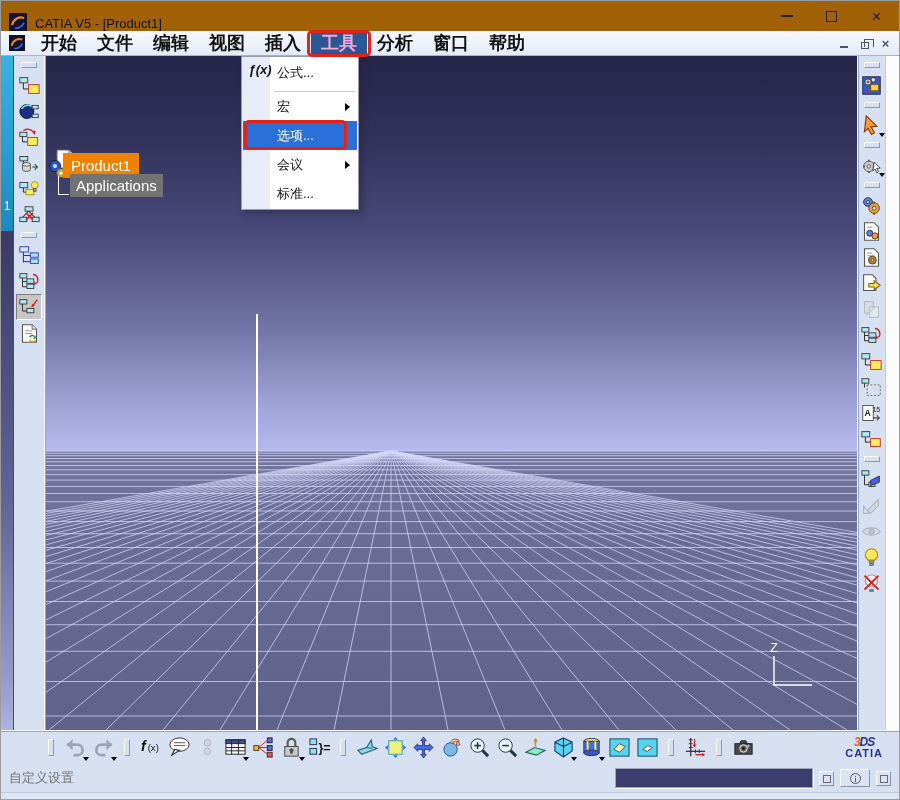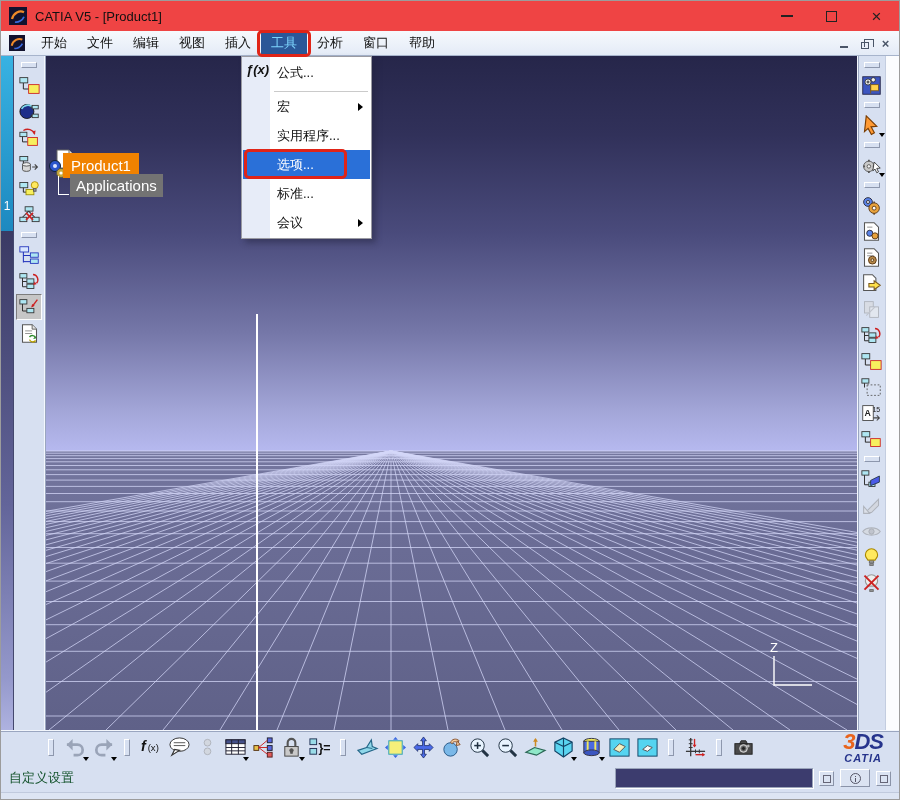--- a/index.html
+++ b/index.html
@@ -3,36 +3,36 @@
 <meta charset="utf-8">
 <style>
   * { margin:0; padding:0; box-sizing:border-box; }
   html,body { background:#c8c8c8; }
   body { font-family:"Liberation Sans","DejaVu Sans",sans-serif; }
 
   .page { position:relative; width:900px; height:800px; background:#fff;
           border:1px solid #9c9c9c; overflow:hidden; }
 
   
-  .titlebar { height:30px; background:#ef4444; display:flex; align-items:center; padding-left:8px; }
+  .titlebar { height:30px; background:#a16207; display:flex; align-items:flex-end; padding-left:8px; }
   .app-icon { width:18px; height:18px; margin-right:8px; flex:0 0 auto; }
   .title-text { font-size:13px; color:#111; }
   .win-controls { margin-left:auto; display:flex; height:30px; }
   .win-btn { width:45px; height:30px; display:flex; align-items:center; justify-content:center; color:#222; }
   .glyph-min { width:12px; height:1.5px; background:#222; }
   .glyph-max { width:11px; height:11px; border:1.4px solid #222; }
   .glyph-close { font-size:17px; line-height:1; color:#222; }
 
   
   .menubar { height:25px; background:linear-gradient(180deg,#f6f9fd,#e4ebf7);
              border-bottom:1px solid #a7b4cc; display:flex; align-items:center; padding-left:6px; }
   .menubar .app-icon { width:16px; height:16px; margin:0 6px 0 2px; }
   .menu-item { padding:0 10px; height:21px; display:flex; align-items:center;
-               font-size:13px; color:#111; position:relative; }
-  .menu-item.active { background:#2b5797; color:#7dd3fc; }
+               font-size:18px; color:#111; position:relative;font-weight:bold; }
+  .menu-item.active { background:#2b5797; color:#f9a8d4; }
   .red-box { position:absolute; border:3px solid #e02417; border-radius:5px; pointer-events:none; z-index:12; }
   .red-box.on-tools { left:-4px; right:-4px; top:-3px; bottom:-3px; }
   .mdi-controls { margin-left:auto; display:flex; align-items:center; gap:4px; padding-right:5px; }
   .mdi-btn { width:17px; height:16px; display:flex; align-items:center; justify-content:center; color:#4a5568; }
   .mdi-min { width:8px; height:2px; background:#4a5568; margin-top:8px; }
   .mdi-restore { width:8px; height:7px; border:1.2px solid #4a5568; position:relative; margin-top:4px; background:#e9eef8; }
   .mdi-restore::before { content:""; position:absolute; top:-4px; left:2px; width:8px; height:7px;
                          border:1.2px solid #4a5568; border-bottom:none; }
   .mdi-close { font-size:13px; line-height:1; color:#4a5568; font-weight:bold; }
 
@@ -82,45 +82,45 @@
   .root-label { position:absolute; left:17px; top:97px; height:25px; padding:0 8px;
                 background:#f08200; color:#fff; font-size:15px; display:flex; align-items:center; }
   .child-label { position:absolute; left:24px; top:118px; height:23px; padding:0 6px;
                  background:#737373; color:#fff; font-size:15px; display:flex; align-items:center; }
 
   .axis-z { position:absolute; left:718px; top:584px; width:70px; height:60px; color:#fff; }
   .axis-z .zlab { position:absolute; left:6px; top:0; font-size:13px; }
   .axis-z svg { position:absolute; left:0; top:0; }
 
   
-  .dropdown { position:absolute; left:240px; top:55px; width:131px; z-index:10;
+  .dropdown { position:absolute; left:240px; top:55px; width:118px; z-index:10;
               background:linear-gradient(90deg,#e7ecf8 0 28px,#ffffff 28px);
-              border:1px solid #9a9aa2; box-shadow:4px 4px 6px rgba(35,35,60,.45); padding:1px; }
+              border:1px solid #9a9aa2; box-shadow:4px 4px 6px rgba(35,35,60,.45); padding:1px;text-align:center; }
   .menu-row { position:relative; height:29px; display:flex; align-items:center;
               padding-left:34px; font-size:13px; color:#111; }
   .menu-row.hl { background:#2a70d8; color:#fff; }
   .menu-row .sub-arrow { position:absolute; right:7px; width:0; height:0;
               border-top:4px solid transparent; border-bottom:4px solid transparent; border-left:5px solid #000; }
   .menu-sep { height:5px; margin:0 2px 0 31px; border-bottom:1px solid #cacaca; box-shadow:0 1px 0 #fff; }
   .fx-gutter { position:absolute; left:3px; top:4px; width:28px; font-size:13px; font-style:italic;
                font-weight:bold; color:#111; }
   .red-box.on-option { left:1px; top:-1px; width:103px; height:30px; }
 
   
   .toolbar.bottom { height:34px; border-top:1px solid #f2f6fc; box-shadow:inset 0 1px 0 #9aa6c0;
                     display:flex; align-items:center; padding-left:40px; }
   .logo { margin-left:auto; margin-right:16px; display:flex; flex-direction:column;
           align-items:center; line-height:1; }
-  .logo-mark { font-size:22px; font-weight:bold; font-style:italic; color:#26348c; letter-spacing:-1px; }
+  .logo-mark { font-size:12px; font-weight:bold; font-style:italic; color:#26348c; letter-spacing:-1px; }
   .logo-mark::first-letter { color:#e8641e; }
-  .logo-name { font-size:11px; font-weight:bold; font-style:italic; color:#26348c; letter-spacing:1px; }
+  .logo-name { font-size:11px; font-weight:bold; color:#26348c; letter-spacing:1px; }
 
   
   .statusbar { height:28px; background:#d7e0f1; display:flex; align-items:center; padding:0 8px; }
-  .status-msg { font-size:13px; color:#14532d; }
+  .status-msg { font-size:13px; color:#737373; }
   .status-right { margin-left:auto; display:flex; align-items:center; gap:6px; }
   .cmd-input { width:198px; height:20px; background:#3c3c6e; border:1px solid #9aa4ba;
                box-shadow:1px 1px 0 #fff; color:#fff; font-size:12px; padding:0 4px; }
   .sq-btn { width:15px; height:15px; background:#dbe3f2; border:1px solid;
             border-color:#ffffff #8a93a8 #8a93a8 #ffffff; position:relative; }
   .sq-btn::after { content:""; position:absolute; left:3px; top:3px; width:6px; height:6px; border:1px solid #667; }
   .info-btn { width:30px; height:18px; background:#dbe3f2; border:1px solid;
               border-color:#ffffff #8a93a8 #8a93a8 #ffffff; display:flex; align-items:center; justify-content:center; }
   .info-glyph { width:11px; height:11px; border:1.2px solid #556; border-radius:50%; position:relative; }
   .info-glyph::before { content:""; position:absolute; left:4.2px; top:2px; width:1.6px; height:1.6px; background:#556; }
@@ -575,33 +575,30 @@
   <div class="dropdown">
     <div class="menu-row">
       <span class="fx-gutter">ƒ(x)</span>
       <span>公式...</span>
     </div>
     <div class="menu-sep"></div>
     <div class="menu-row">
       <span>宏</span>
       <span class="sub-arrow"></span>
     </div>
-    <div class="menu-row">
-      <span>实用程序...</span>
-    </div>
     <div class="menu-row hl">
       <span>选项...</span>
       <span class="red-box on-option"></span>
     </div>
     <div class="menu-row">
-      <span>标准...</span>
+      <span>会议</span>
+      <span class="sub-arrow"></span>
     </div>
     <div class="menu-row">
-      <span>会议</span>
-      <span class="sub-arrow"></span>
+      <span>标准...</span>
     </div>
   </div>
 
   <div class="toolbar horz bottom">
   <span class="thandle"></span>
       <span class="ticon">
         <svg viewBox="0 0 24 24">
           <path d="M3 9h11a5.5 5.5 0 0 1 0 11h-4" fill="none" stroke="#9aa4b8" stroke-width="2.8"></path>
           <path d="M9 3 L3 9 L9 15 Z" fill="#9aa4b8" stroke="none" stroke-width="1.2"></path>
         </svg>

